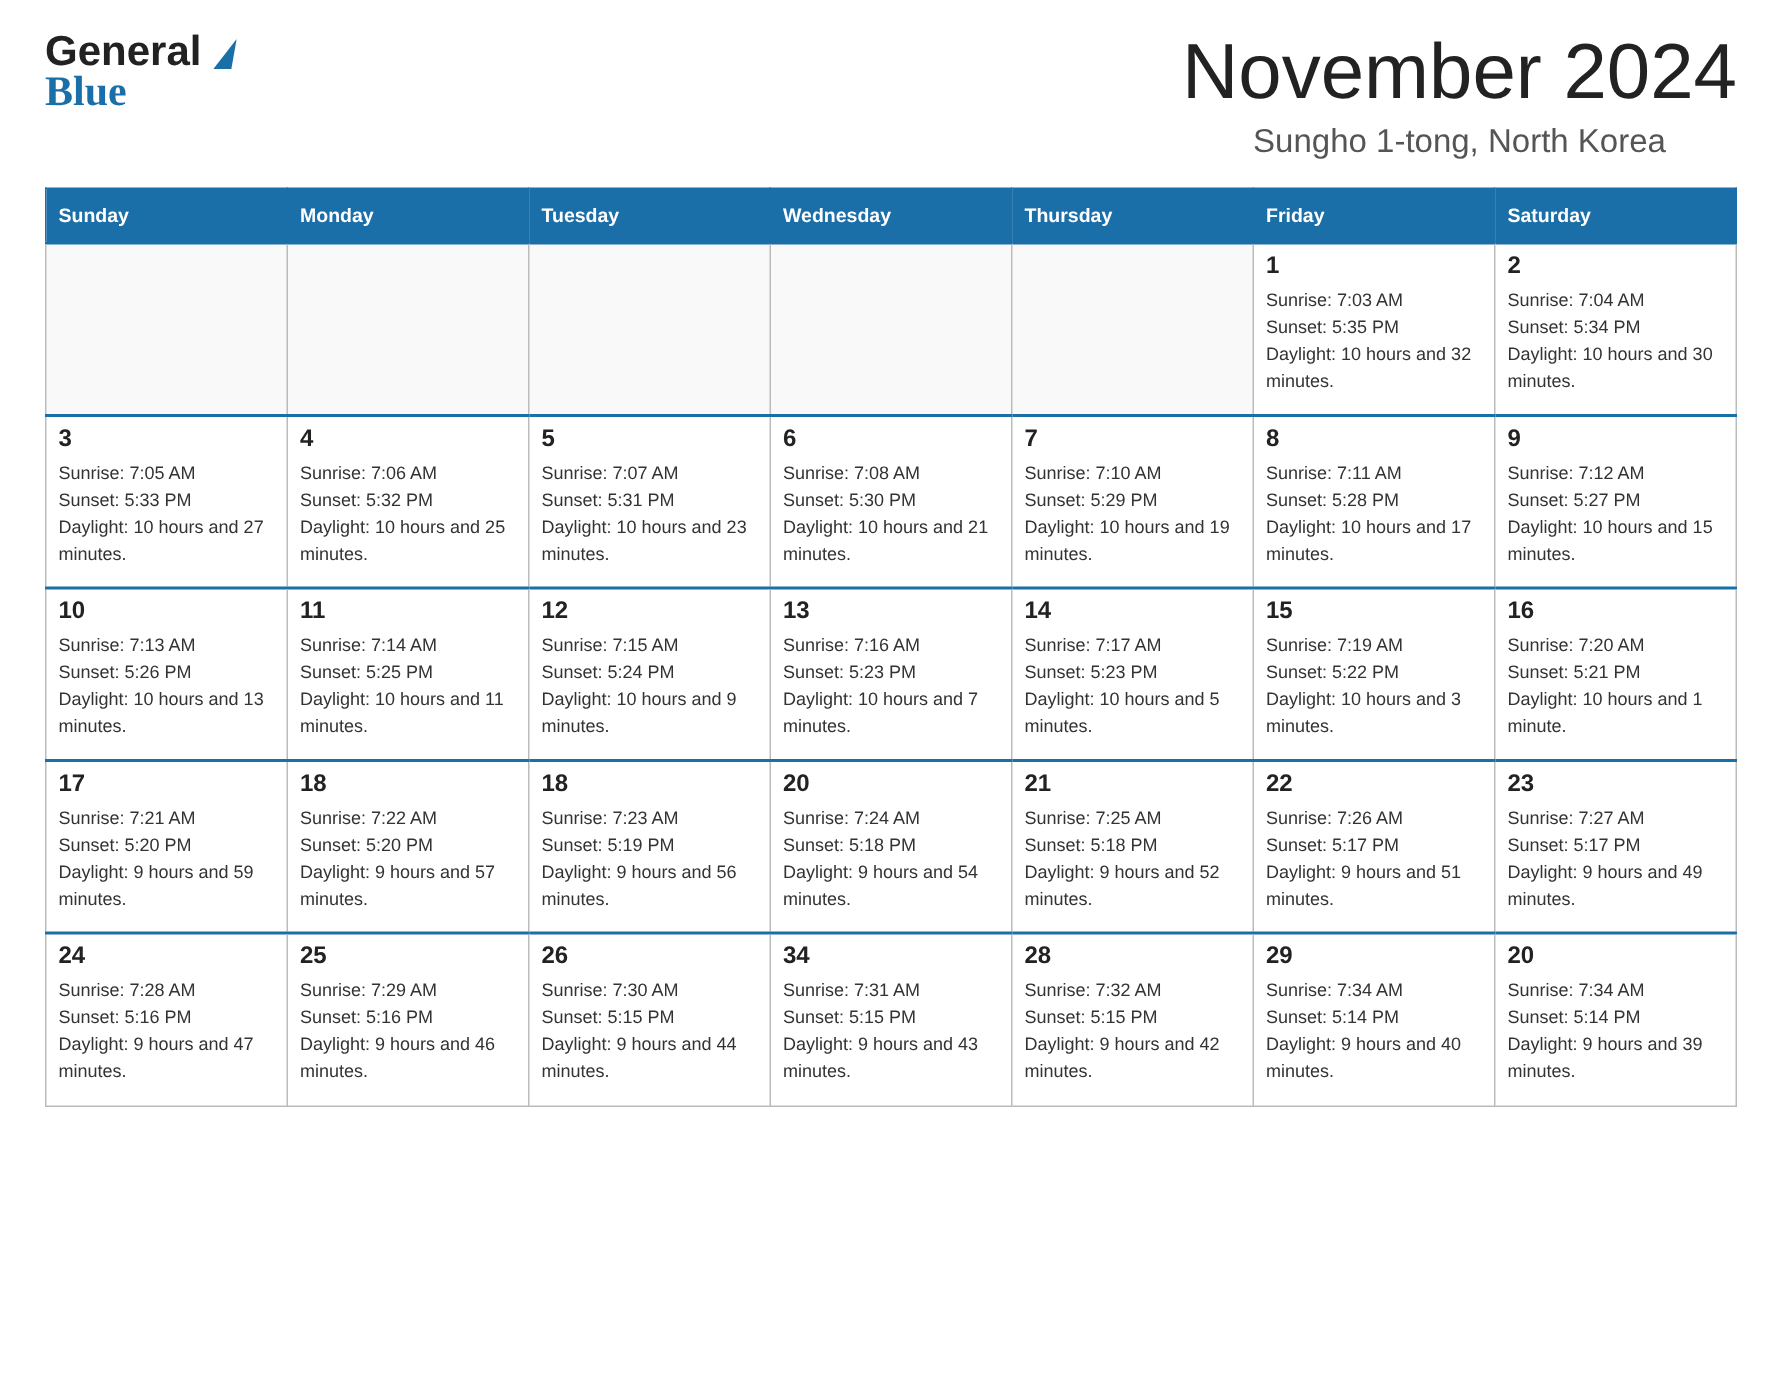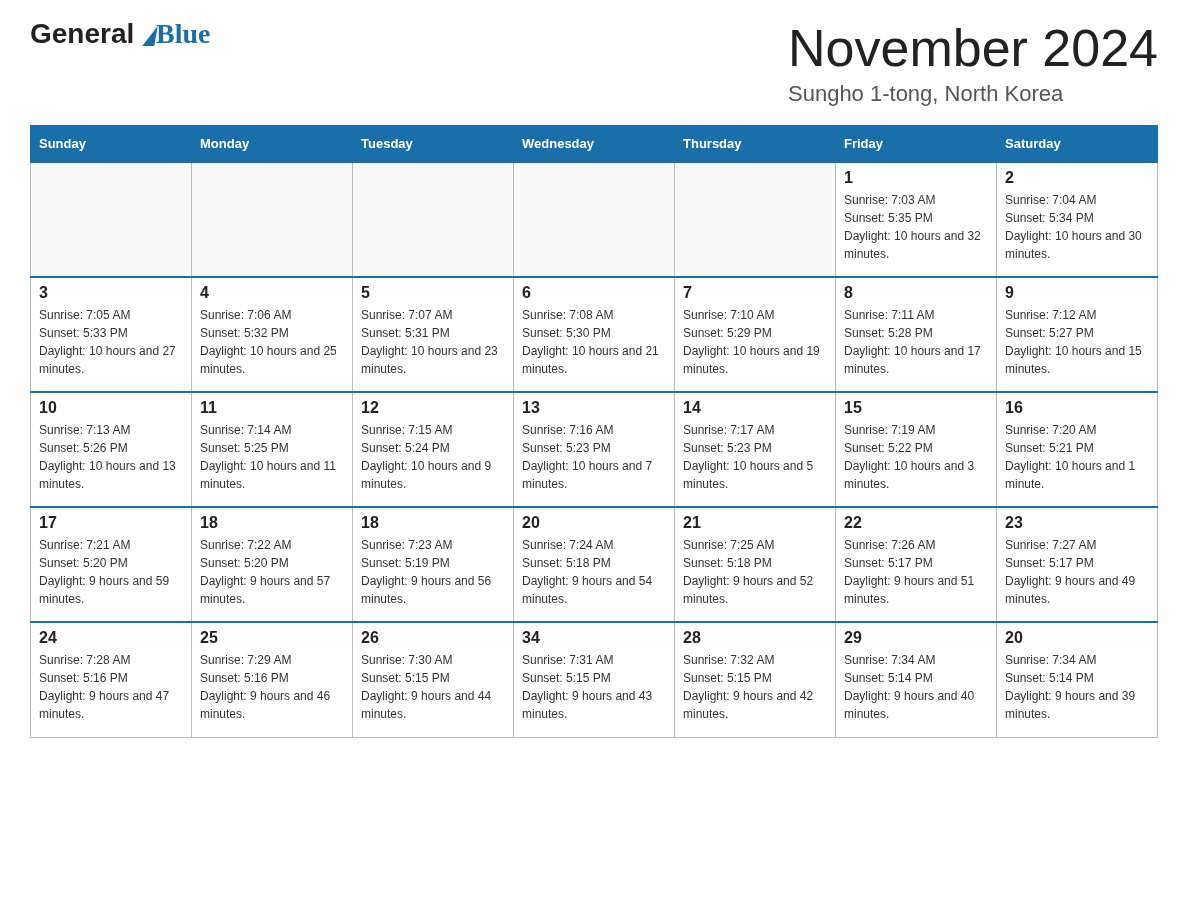--- a/index.html
+++ b/index.html
@@ -12,41 +12,41 @@
       padding: 20px 30px;
     }
     .header {
       display: flex;
       justify-content: space-between;
       align-items: flex-start;
       margin-bottom: 18px;
     }
     .logo {
       display: flex;
-      flex-direction: row;
+      flex-direction: column;
       align-items: flex-start;
     }
     .logo-general {
       font-size: 28px;
       font-weight: bold;
       color: #222;
       line-height: 1;
     }
     .logo-blue {
       font-size: 28px;
       font-weight: bold;
       color: #1a6fa8;
       line-height: 1;
       display: flex;
       align-items: center;
       gap: 4px;
       font-family: Liberation Serif, serif;
     }
     .title-block {
-      text-align: left;
+      text-align: center;
     }
     .month-title {
       font-size: 52px;
       font-weight: normal;
       color: #222;
       line-height: 1.1;
     }
     .location {
       font-size: 22px;
       color: #555;

